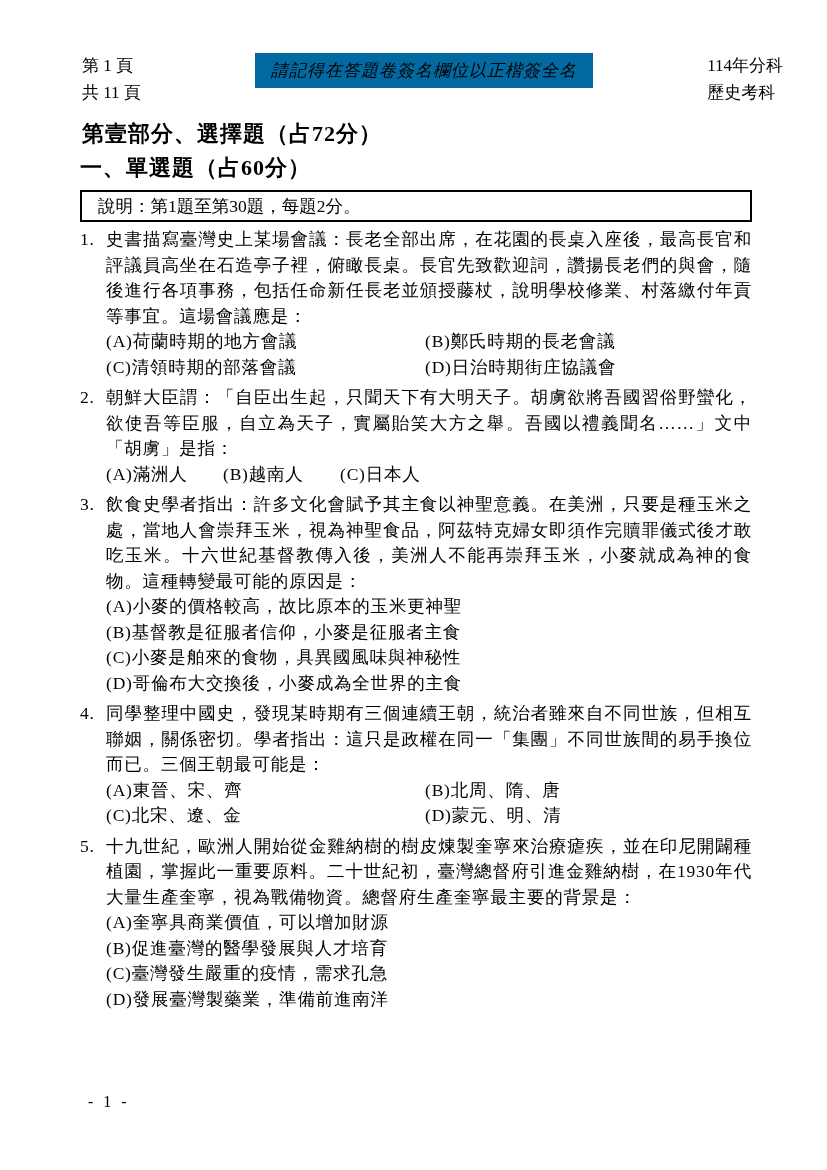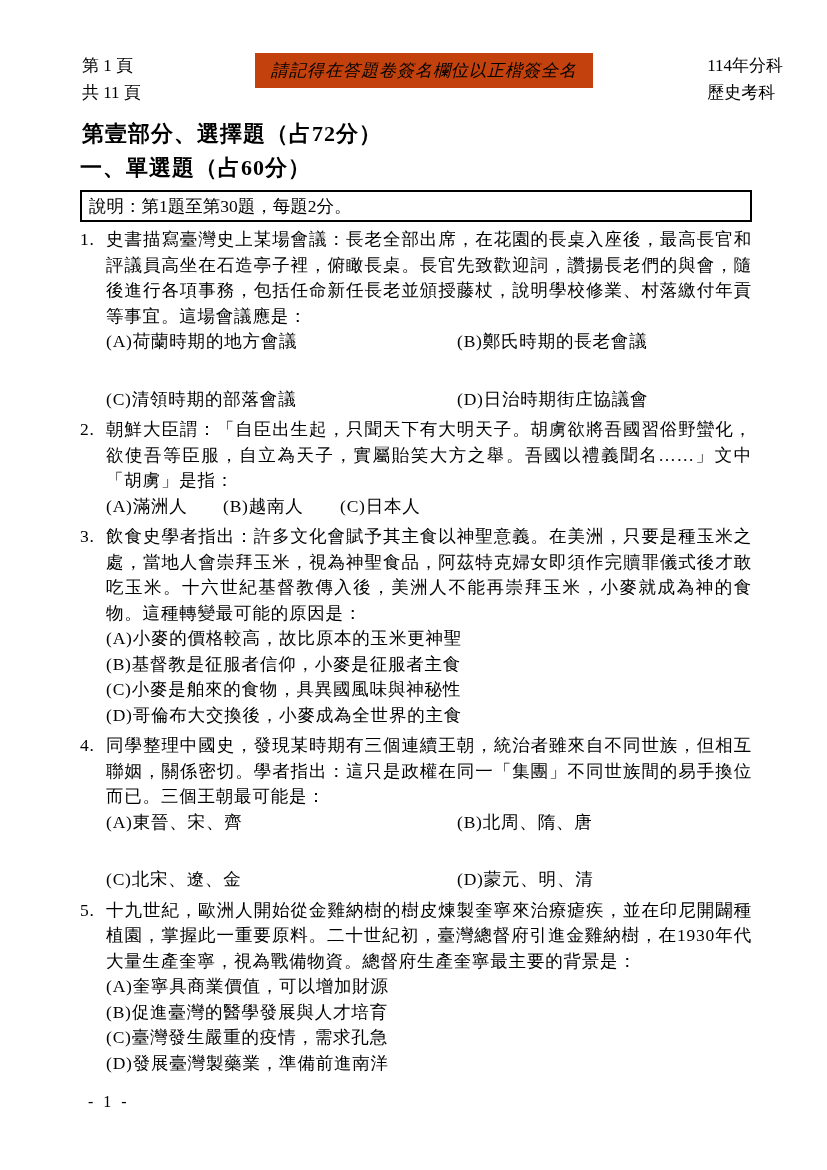--- a/index.html
+++ b/index.html
@@ -24,21 +24,21 @@
     right: 44px;
     display: flex;
     justify-content: space-between;
     align-items: flex-start;
     font-size: 17px;
     line-height: 27px;
   }
   .header-left { flex: 0 0 auto; }
   .notice-box {
     flex: 0 0 auto;
-    background: #c2410c;
+    background: #0369a1;
     padding: 4px 16px;
     font-size: 17px;
     font-style: italic;
     letter-spacing: 1px;
     margin-top: 1px;
   }
   .header-right { flex: 0 0 auto; }
 
   
   .content {
@@ -58,21 +58,21 @@
     font-size: 22px;
     font-weight: bold;
     line-height: 30px;
     letter-spacing: 1px;
     margin-top: 4px;
     margin-left: 0;
   }
   .instructions-box {
     border: 2px solid #000000;
     margin-top: 7px;
-    padding: 1px 7px;
+    padding: 1px 16px;
     font-size: 17.5px;
     line-height: 26px;
   }
 
   
   .question {
     display: flex;
     margin-top: 5px;
     font-size: 17.5px;
     line-height: 25.5px;
@@ -82,21 +82,20 @@
     flex: 0 0 26px;
   }
   .question-body { flex: 1; min-width: 0; }
   .question-stem {
     text-align: justify;
     text-justify: inter-ideograph;
   }
   .options.cols-2 {
     display: grid;
     grid-template-columns: 319px auto;
-    gap: 32px;
   }
   .options.cols-4 {
     display: grid;
     grid-template-columns: 117px 117px 118px auto;
   }
   .options.rows .option { display: block; }
   .option { white-space: nowrap; }
 
   
   .page-footer {

